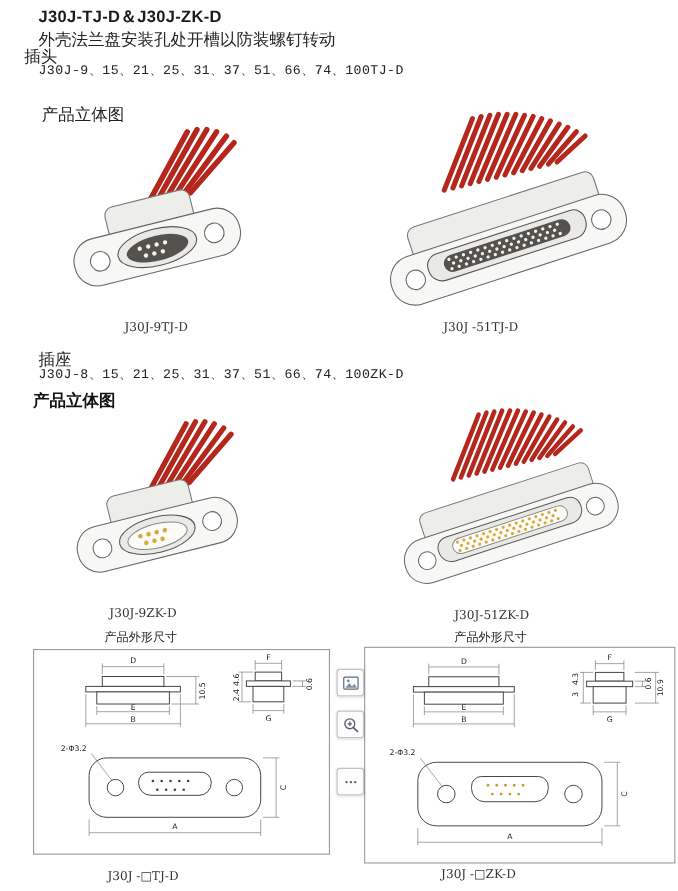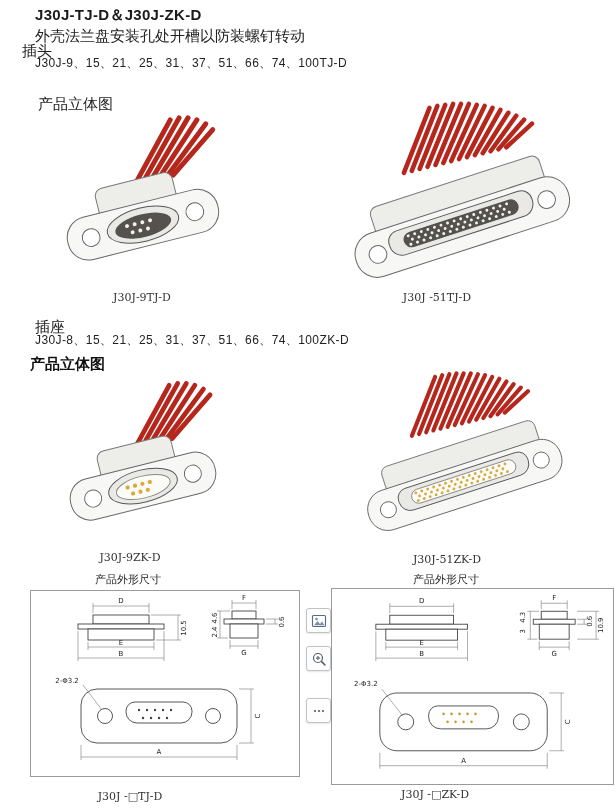--- a/index.html
+++ b/index.html
@@ -2,21 +2,21 @@
 <html><head>
 <meta charset="utf-8">
 <style>
   * { margin:0; padding:0; box-sizing:border-box; }
   html,body { background:#ffffff; }
   body { font-family:"Liberation Sans", sans-serif; color:#1a1a1a; }
   .page { position:relative; width:616px; height:810px; background:#fff; overflow:hidden; }
   .abs { position:absolute; white-space:nowrap; }
   .title { font-size:15px; font-weight:bold; letter-spacing:0.3px; }
   .small { font-size:15px; color:#222; }
-  .models { font-size:12px; font-family:Liberation Sans, sans-serif; color:#222; letter-spacing:0.4px; }
+  .models { font-size:12px; font-family:Liberation Mono, monospace; color:#222; letter-spacing:0.4px; }
   .caption { font-size:11px; font-family:"DejaVu Serif", serif; color:#333; text-align:center; }
   .heading { font-size:15px; font-weight:bold; color:#111; }
   .dimlabel { font-size:11px; color:#222; }
   .panel { border:1px solid #9a9a9a; background:#fff; }
   .panel svg { display:block; width:100%; height:100%; }
   .illus svg { display:block; width:100%; height:100%; }
 
   .dim-svg .part rect, .dim-svg .part path, .dim-svg .part circle { fill:#fff; stroke:#444; stroke-width:0.9; }
   .dim-svg .dim line { stroke:#777; stroke-width:0.6; }
   .dim-svg text { font-family:"DejaVu Sans", sans-serif; font-size:7px; fill:#222; text-anchor:middle; }

